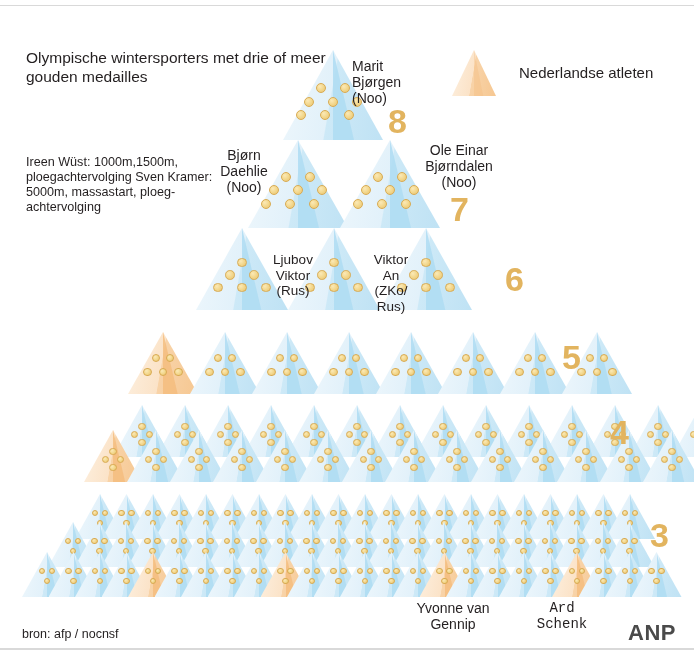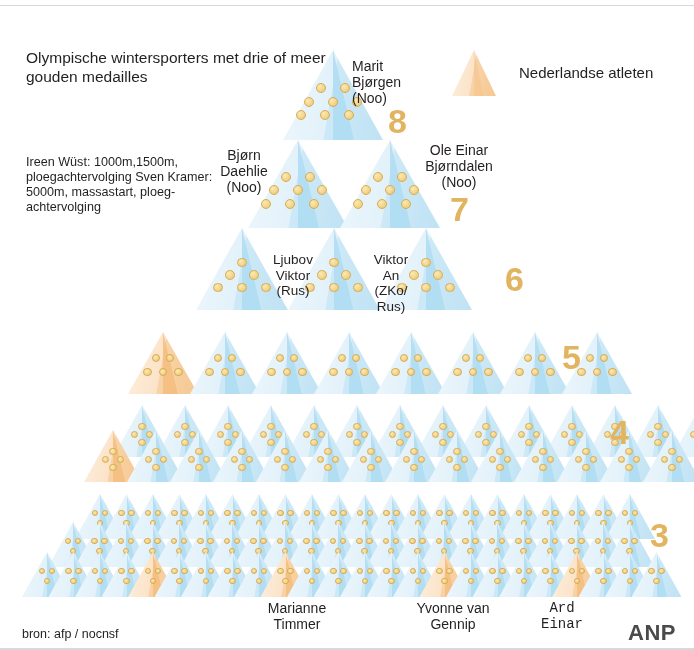--- a/index.html
+++ b/index.html
@@ -970,31 +970,27 @@
   <div class="nlabel small" style="left:355px;top:252px;width:72px;text-align:center;">
     <div>Viktor</div>
     <div>An</div>
     <div>(ZKo/</div>
     <div>Rus)</div>
   </div>
 
 
 
 
-  <div class="nlabel" style="left:248px;top:600px;width:98px;text-align:center;">
-    <div>Marianne</div>
-    <div>Timmer</div>
-  </div>
 
   <div class="nlabel" style="left:398px;top:600px;width:110px;text-align:center;">
     <div>Yvonne van</div>
     <div>Gennip</div>
   </div>
 
   <div class="nlabel" style="left:522px;top:600px;width:80px;text-align:center;font-family:Liberation Mono, monospace;">
     <div>Ard</div>
-    <div>Einar</div>
+    <div>Schenk</div>
   </div>
 
   <div class="source">bron: afp / nocnsf</div>
   <div class="anp">ANP</div>
   <div class="rule-bottom"></div>
 </div>
 
 </body></html>

